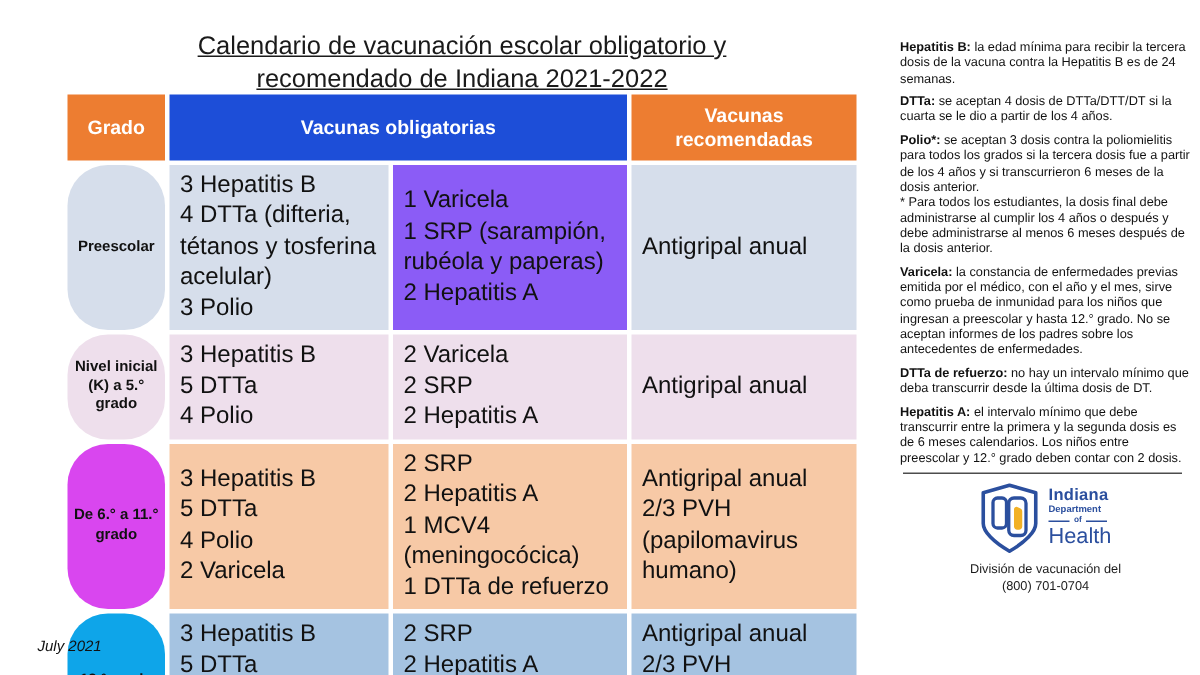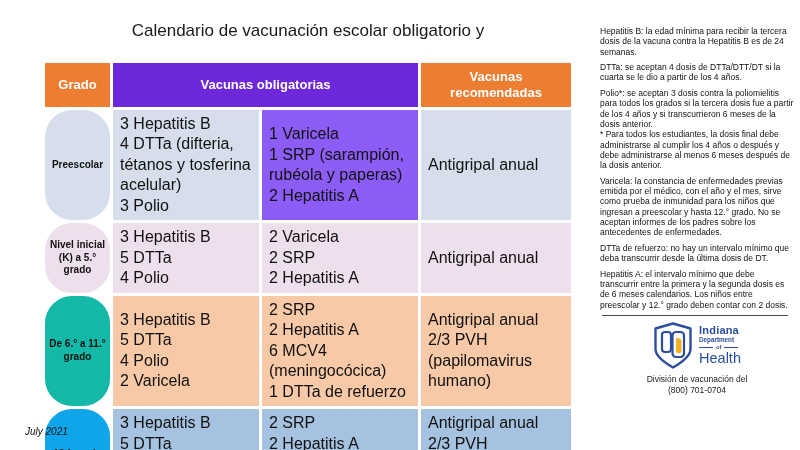--- a/index.html
+++ b/index.html
@@ -4,21 +4,21 @@
 <style>
   html,body { margin:0; padding:0; }
   body {
     width:800px; height:450px; position:relative; overflow:hidden;
     background:#ffffff; font-family:"Liberation Sans", sans-serif;
     -webkit-font-smoothing:antialiased;
   }
   
   .title {
     position:absolute; left:42px; top:20px; width:532px;
-    text-align:center; font-size:17px; line-height:1.3; color:#1a1a1a;
+    text-align:center; font-size:17px; line-height:1.3; color:#1a1a1a;text-decoration:underline;
   }
   
   table.vax {
     position:absolute; left:42px; top:60px;
     border-collapse:separate; border-spacing:3px; table-layout:fixed;
   }
   table.vax th {
     color:#ffffff; font-weight:bold; font-size:13px;
     text-align:center; vertical-align:middle; padding:2px 6px; height:40px;
     line-height:1.25;
@@ -35,21 +35,21 @@
   table.vax tbody tr:nth-child(3) td { height:58px; }
   table.vax tbody tr:nth-child(4) td { height:57px; }
   .col-grade { width:65px; } .col-a { width:146px; }
   .col-b { width:156px; }   .col-rec { width:150px; }
   
   .notes {
     position:absolute; left:600px; top:26px; width:194px;
     font-size:8.5px; line-height:1.22; color:#111111;
   }
   .notes p { margin:0 0 5px 0; }
-  .notes b { font-weight:normal;margin-top:32px; }
+  .notes b { font-weight:bold;margin-top:32px; }
   .note-part2 { display:block; }
   .divider {
     border:none; border-top:1px solid #4d4d4d;
     margin:1px 6px 6px 2px;
   }
   
   .logo-row {
     display:flex; align-items:center; justify-content:center; gap:6px;
     margin-top:3px;
   }
@@ -66,33 +66,34 @@
   .date {
     position:absolute; left:25px; top:426px;
     font-size:10px; font-style:italic; color:#111111;
   }
 </style>
 </head>
 <body>
 
 <div class="title">
   <div>Calendario de vacunación escolar obligatorio y</div>
+  <div>recomendado de Indiana 2021-2022</div>
 </div>
 
 <table class="vax">
   <colgroup>
     <col class="col-grade">
       <col class="col-a">
       <col class="col-b">
       <col class="col-rec">
   </colgroup>
   <thead>
     <tr>
       <th style="background: rgb(237, 125, 49);">Grado</th>
-      <th colspan="2" style="background: #6d28d9;">Vacunas obligatorias</th>
+      <th colspan="2" style="background: #1d4ed8;">Vacunas obligatorias</th>
       <th style="background: rgb(237, 125, 49);">Vacunas recomendadas</th>
     </tr>
   </thead>
   <tbody id="vax-body">
       <tr>
         <td class="grade" style="background: rgb(214, 222, 235);">
           <div>Preescolar</div>
         </td>
         <td class="" style="background: rgb(214, 222, 235);">
           <div>3 Hepatitis B</div>
@@ -120,33 +121,33 @@
         <td class="" style="background: rgb(238, 223, 236);">
           <div>2 Varicela</div>
           <div>2 SRP</div>
           <div>2 Hepatitis A</div>
         </td>
         <td class="" style="background: rgb(238, 223, 236);">
           <div>Antigripal anual</div>
         </td>
       </tr>
       <tr>
-        <td class="grade" style="background: #14b8a6;">
+        <td class="grade" style="background: #d946ef;">
           <div>De 6.° a 11.° grado</div>
         </td>
         <td class="" style="background: rgb(247, 201, 166);">
           <div>3 Hepatitis B</div>
           <div>5 DTTa</div>
           <div>4 Polio</div>
           <div>2 Varicela</div>
         </td>
         <td class="" style="background: rgb(247, 201, 166);">
           <div>2 SRP</div>
           <div>2 Hepatitis A</div>
-          <div>6 MCV4 (meningocócica)</div>
+          <div>1 MCV4 (meningocócica)</div>
           <div>1 DTTa de refuerzo</div>
         </td>
         <td class="" style="background: rgb(247, 201, 166);">
           <div>Antigripal anual</div>
           <div>2/3 PVH (papilomavirus humano)</div>
         </td>
       </tr>
       <tr>
         <td class="grade" style="background: #0ea5e9;">
           <div>12.° grado</div>

